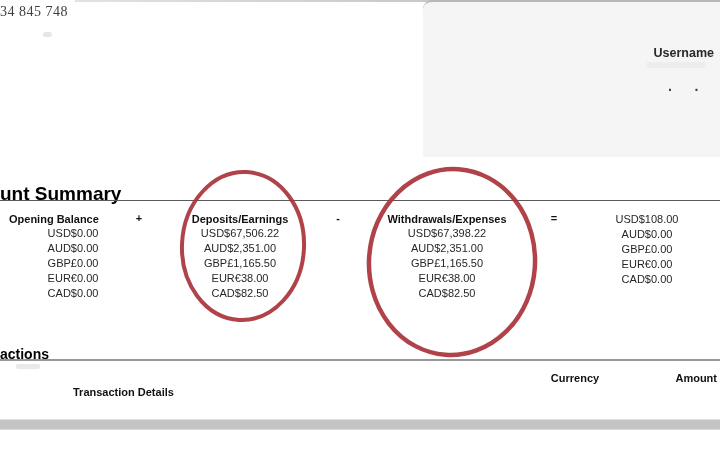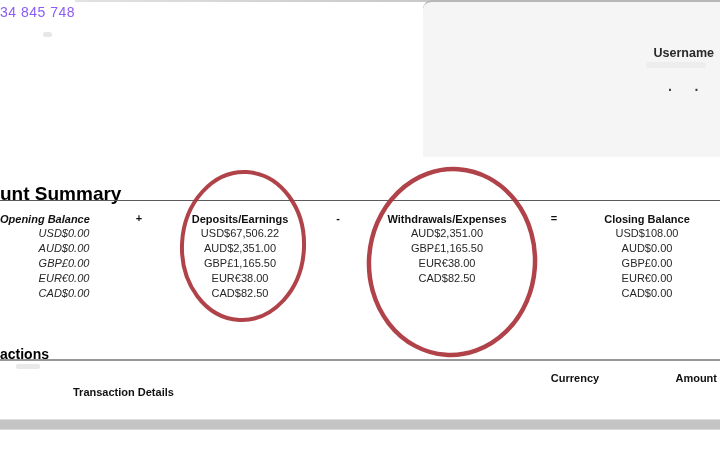--- a/index.html
+++ b/index.html
@@ -6,41 +6,41 @@
   body{
     width:720px;height:450px;position:relative;overflow:hidden;
     background:#ffffff;
     font-family:"Liberation Sans","DejaVu Sans",sans-serif;
     color:#1c1c1c;
   }
   .abs{position:absolute;}
   
   .top-hairline{left:75px;top:0;width:645px;height:2px;
     background:linear-gradient(to right,#e2e2e2,#b3b3b3);}
-  .account-number{left:0;top:4px;font-size:14px;letter-spacing:.5px;color:#8b5cf6;}
+  .account-number{left:0;top:4px;font-size:14px;letter-spacing:.5px;color:#404040;font-family:Liberation Serif, serif;}
   .redacted-box{left:423px;top:0;width:297px;height:155px;background:#f5f5f6;
     border-top-left-radius:9px;border-top:2px solid #b7b7b7;}
   .username{right:6px;top:46px;font-size:12.5px;font-weight:bold;color:#2a2a2a;}
   .redaction-dots{left:668px;top:82px;font-size:14px;font-weight:bold;
     letter-spacing:9px;color:#3c3c3c;}
   .scan-smudge{left:43px;top:32px;width:9px;height:5px;background:#e6e6e6;border-radius:3px;}
   .username-smudge{right:14px;top:62px;width:60px;height:6px;background:#ededee;border-radius:3px;}
   
   .summary-title{left:0;top:183px;font-size:19px;font-weight:bold;color:#000;}
   .rule-summary{left:0;top:200px;width:720px;height:1px;background:#5a5a5a;}
   .tx-title{left:0;top:346px;font-size:14px;font-weight:bold;color:#000;text-align:right;}
   .rule-tx{left:0;top:359px;width:720px;height:2px;background:#979797;}
   .tx-smudge{left:16px;top:364px;width:24px;height:5px;background:#e9e9e9;border-radius:2px;}
   
   .col{position:absolute;top:212px;width:128px;text-align:center;}
   .col-h{font-size:11px;font-weight:bold;color:#111;line-height:14px;white-space:nowrap;}
   .col-opening .col-h{text-align:left;}
   .vals{margin-top:0;}
   .val{font-size:11px;line-height:15px;height:15px;color:#262626;white-space:nowrap;}
-  .col-opening{left:0;font-style:italic;}
+  .col-opening{left:9px;}
   .col-deposits{left:176px;}
   .col-withdrawals{left:383px;}
   .col-closing{left:583px;}
   .op{position:absolute;top:212px;width:16px;text-align:center;
     font-size:11px;font-weight:bold;color:#111;}
   .op-plus{left:131px;}
   .op-minus{left:330px;}
   .op-equals{left:546px;}
   
   .tx-h{top:372px;font-size:11px;font-weight:bold;color:#111;white-space:nowrap;}
@@ -91,31 +91,31 @@
     <div class="val">EUR€38.00</div>
     <div class="val">CAD$82.50</div>
   </div>
 </div>
 
 <div class="op op-minus">-</div>
 
 <div class="col col-withdrawals">
   <div class="col-h">Withdrawals/Expenses</div>
   <div class="vals">
+    <div class="val">USD$67,398.22</div>
     <div class="val">AUD$2,351.00</div>
     <div class="val">GBP£1,165.50</div>
     <div class="val">EUR€38.00</div>
     <div class="val">CAD$82.50</div>
   </div>
 </div>
 
 <div class="op op-equals">=</div>
 
 <div class="col col-closing">
-  <div class="col-h">Closing Balance</div>
   <div class="vals">
     <div class="val">USD$108.00</div>
     <div class="val">AUD$0.00</div>
     <div class="val">GBP£0.00</div>
     <div class="val">EUR€0.00</div>
     <div class="val">CAD$0.00</div>
   </div>
 </div>
 
 <div class="abs tx-title">actions</div>

